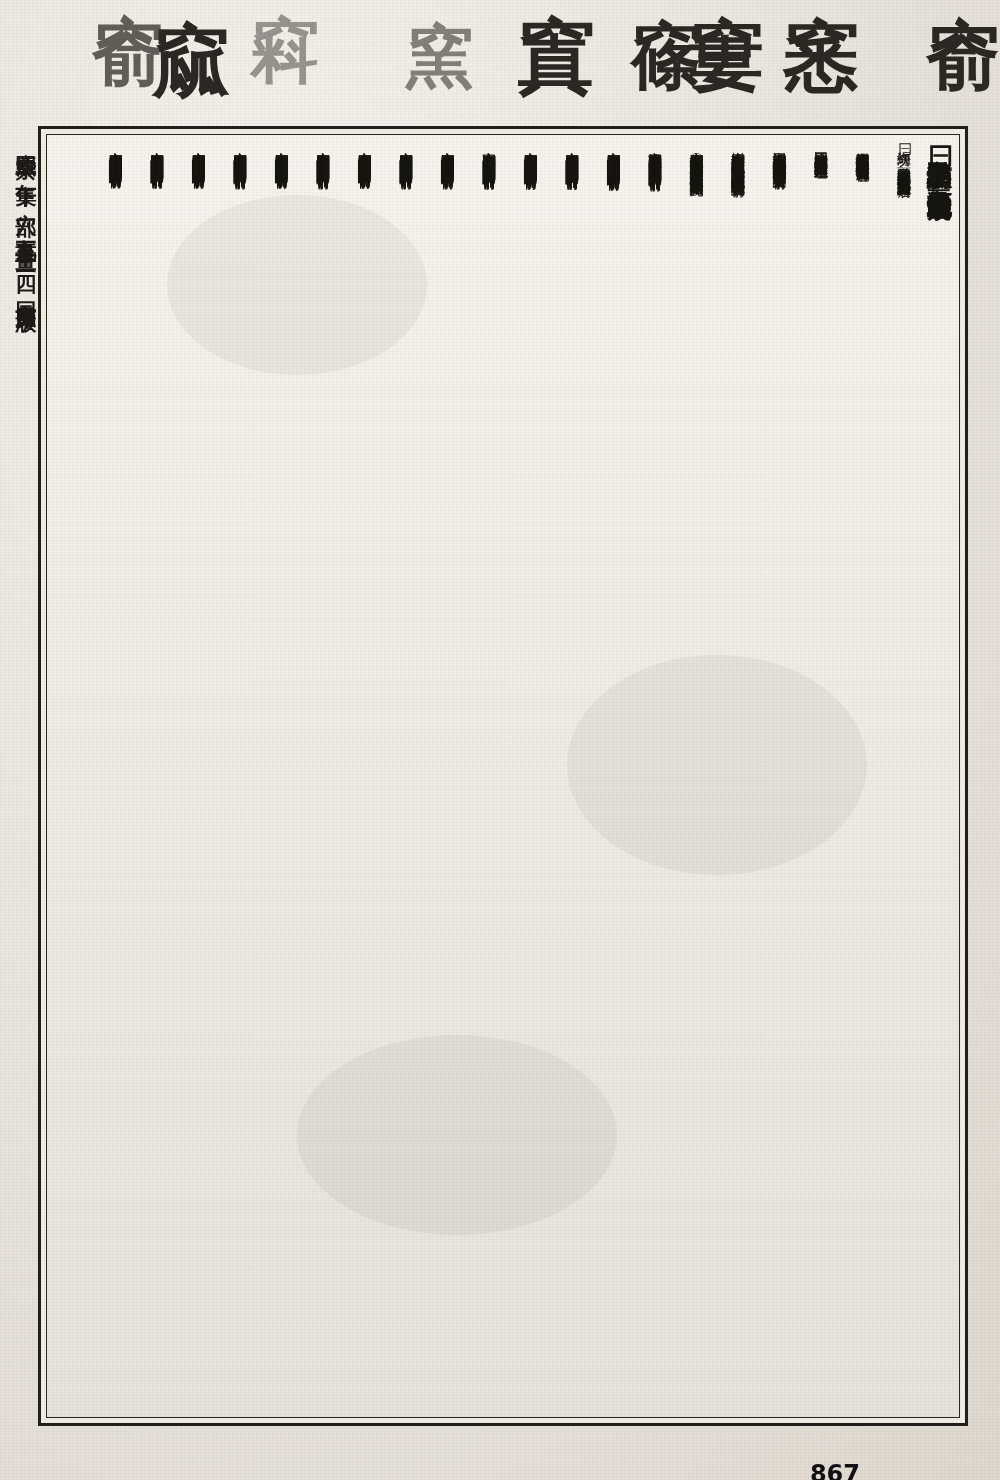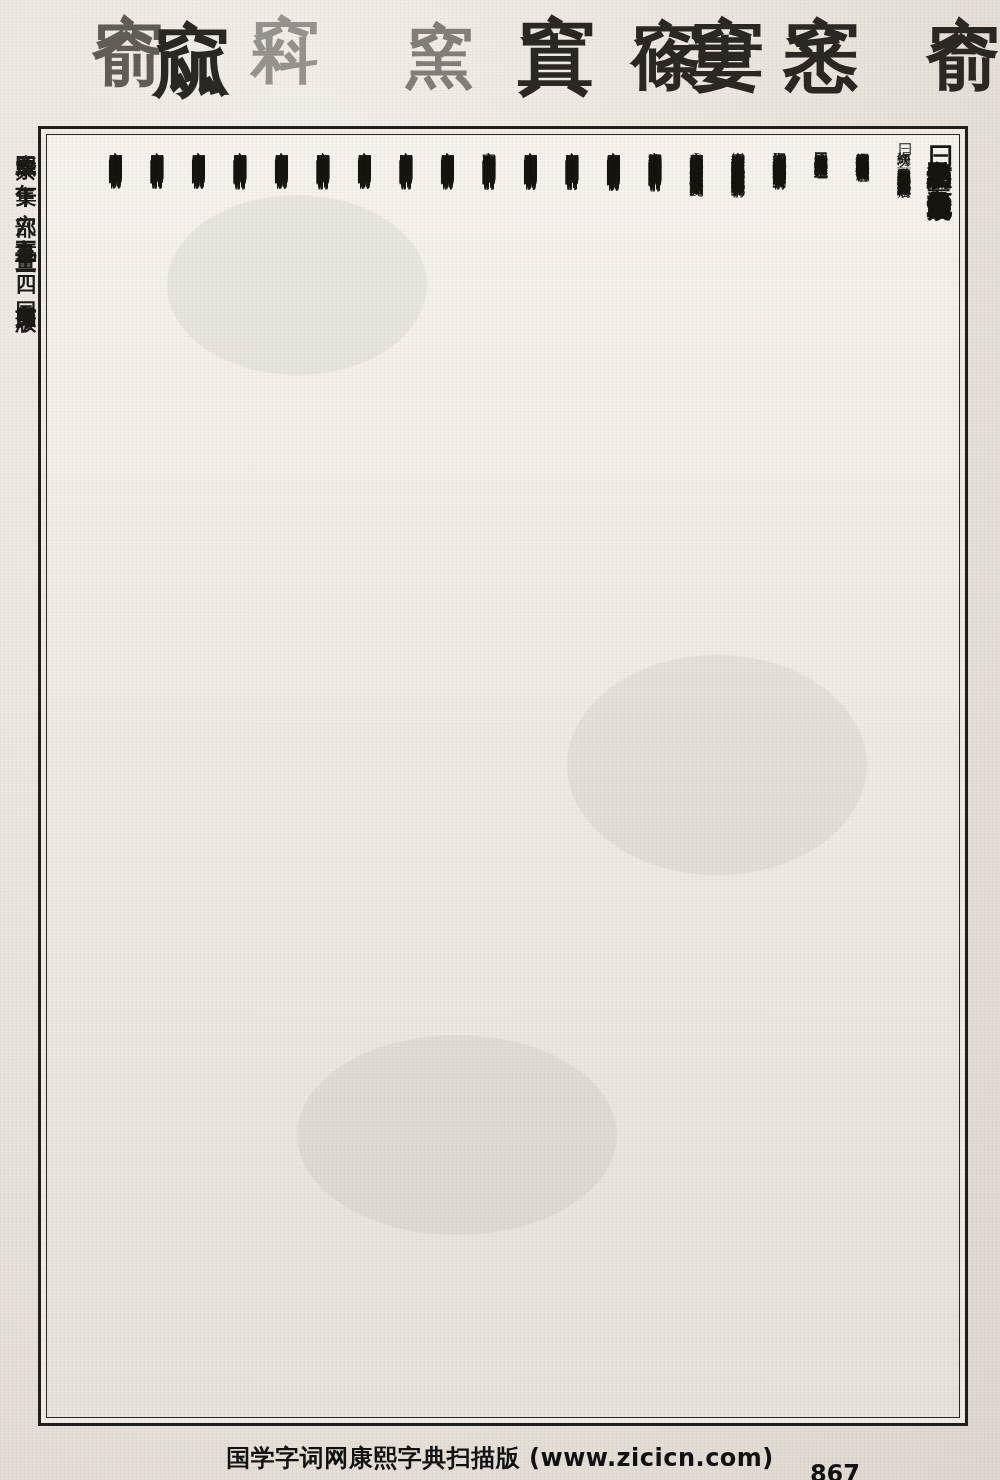--- a/index.html
+++ b/index.html
@@ -180,15 +180,14 @@
     </div>
     <div class="smudge" style="left:120px;top:60px;width:260px;height:180px;"></div>
     <div class="smudge" style="left:520px;top:520px;width:300px;height:220px;"></div>
     <div class="smudge" style="left:250px;top:900px;width:320px;height:200px;"></div>
   </div>
 </div>
 
 <div class="grain"></div>
 
 <div class="footer">
-  <span class="footer-text">国学字词网康熙字典扫描版 (www.zicicn.com)</span>
   <span class="page-num">867</span>
 </div>
 
 </body></html>

